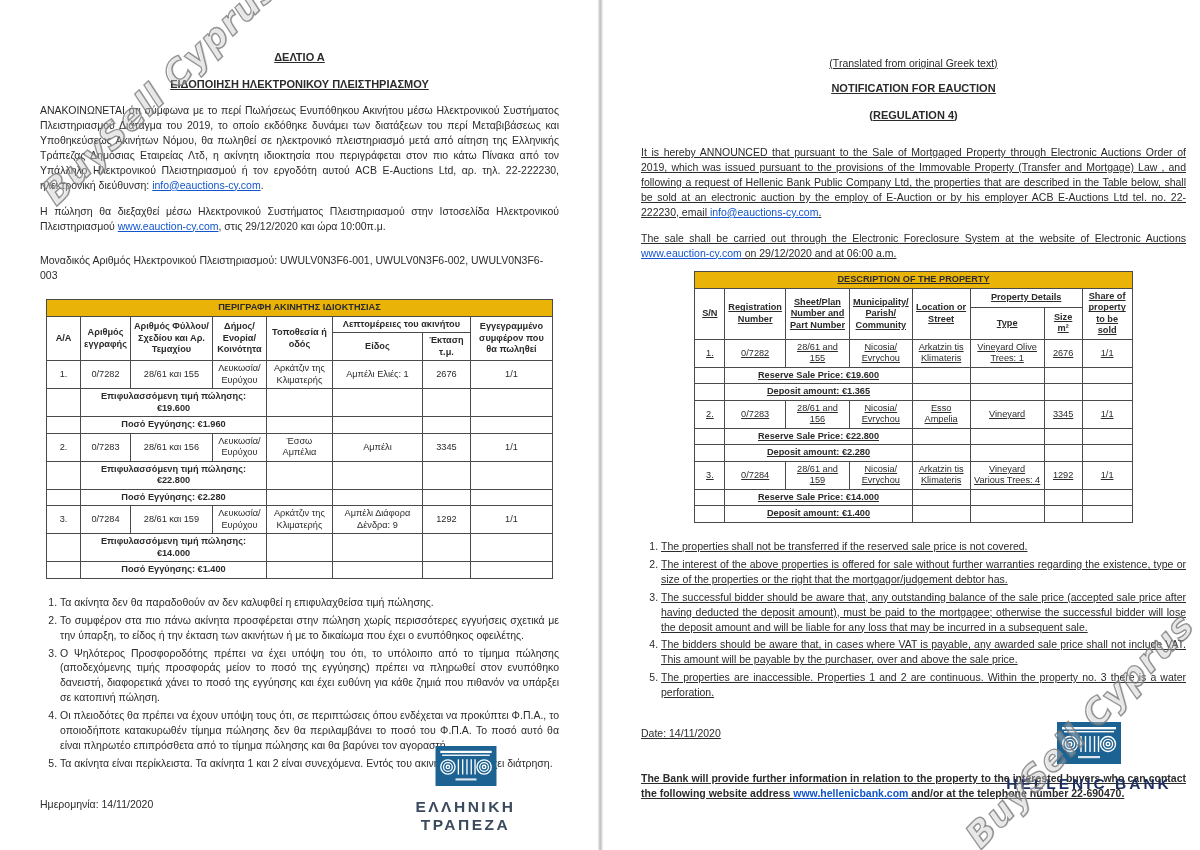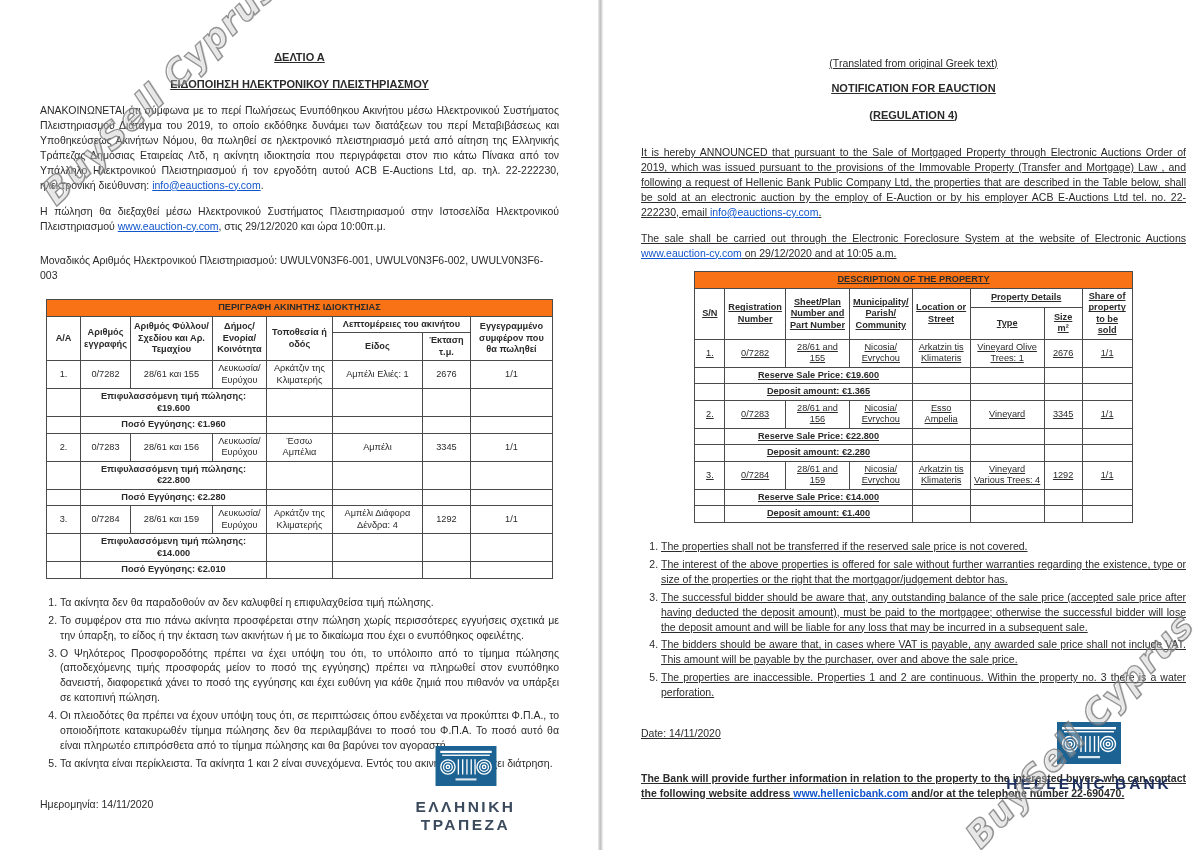--- a/index.html
+++ b/index.html
@@ -23,21 +23,21 @@
   .ttl3 { margin-bottom:18px; padding:0 18px; }
   p.body-par { margin-bottom:11px; }
   a.doclink { color:#1155cc; text-decoration:underline; cursor:pointer; }
   .bold-par a.doclink { font-weight:bold; }
 
   .uniq { margin:20px 0 16px 0; }
 
   table.prop { border-collapse:collapse; margin:0 auto 16px auto; font-size:9.2px; line-height:1.25; }
   table.prop td, table.prop th { border:1px solid #4a4a4a; padding:2px 3px; text-align:center; vertical-align:middle; }
   table.prop th { font-weight:bold; }
-  .tbl-title { background:#f97316; font-weight:bold; }
+  .tbl-title { background:#eab308; font-weight:bold; }
   td.sub { text-align:left; font-weight:bold; padding-left:5px; }
   tr.subrow td { height:15px; }
 
   ol.notes { margin:14px 0 0 0; padding-left:20px; }
   ol.notes li { margin-bottom:3px; text-align:justify; }
 
   .date-line { margin-top:26px; }
   .footer-par { margin-top:30px; font-weight:bold; }
 
   .logo-block { position:absolute; text-align:center; }
@@ -156,35 +156,35 @@
             <td></td>
             <td></td>
           </tr>
 
       <tr>
         <td>3.</td>
             <td>0/7284</td>
             <td>28/61 και 159</td>
             <td>Λευκωσία/ Ευρύχου</td>
             <td>Αρκάτζιν της Κλιματερής</td>
-            <td>Αμπέλι Διάφορα Δένδρα: 4</td>
+            <td>Αμπέλι Διάφορα Δένδρα: 9</td>
             <td>1292</td>
             <td>1/1</td>
       </tr>
       <tr class="subrow">
             <td></td>
             <td class="sub" colspan="3">Επιφυλασσόμενη τιμή πώλησης: €14.000</td>
             <td></td>
             <td></td>
             <td></td>
             <td></td>
           </tr>
       <tr class="subrow">
             <td></td>
-            <td class="sub" colspan="3">Ποσό Εγγύησης: €2.010</td>
+            <td class="sub" colspan="3">Ποσό Εγγύησης: €1.400</td>
             <td></td>
             <td></td>
             <td></td>
             <td></td>
           </tr>
     </tbody>
       </table>
 
     <ol class="notes">
       <li>Τα ακίνητα δεν θα παραδοθούν αν δεν καλυφθεί η επιφυλαχθείσα τιμή πώλησης.</li>
@@ -200,21 +200,21 @@
 
   <div class="divider"></div>
 
   <div class="page page-right">
     <p class="c" style="margin-bottom:10px">(Translated from original Greek text)</p>
     <h2 class="ttl u">NOTIFICATION FOR EAUCTION</h2>
     <h3 class="ttl u" style="margin-bottom:22px">(REGULATION 4)</h3>
 
     <p class="body-par j"><span>It is hereby ANNOUNCED that pursuant to the Sale of Mortgaged Property through Electronic Auctions Order of 2019, which was issued pursuant to the provisions of the Immovable Property (Transfer and Mortgage) Law , and following a request of Hellenic Bank Public Company Ltd, the properties that are described in the Table below, shall be sold at an electronic auction by the employ of E-Auction or by his employer ACB E-Auctions Ltd tel. no. 22-222230, email </span><a class="doclink">info@eauctions-cy.com</a><span>.</span></p>
 
-    <p class="body-par j"><span>The sale shall be carried out through the Electronic Foreclosure System at the website of Electronic Auctions </span><a class="doclink">www.eauction-cy.com</a><span> on 29/12/2020 and at 10:05 a.m.</span></p>
+    <p class="body-par j"><span>The sale shall be carried out through the Electronic Foreclosure System at the website of Electronic Auctions </span><a class="doclink">www.eauction-cy.com</a><span> on 29/12/2020 and at 06:00 a.m.</span></p>
 
 
     <table class="prop">
       <colgroup>
         <col style="width:30px">
           <col style="width:58px">
           <col style="width:64px">
           <col style="width:62px">
         <col style="width:58px">
           <col style="width:74px">

